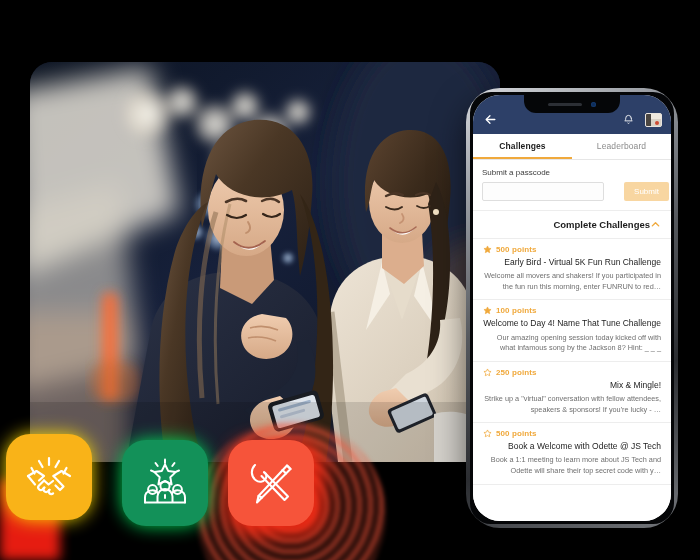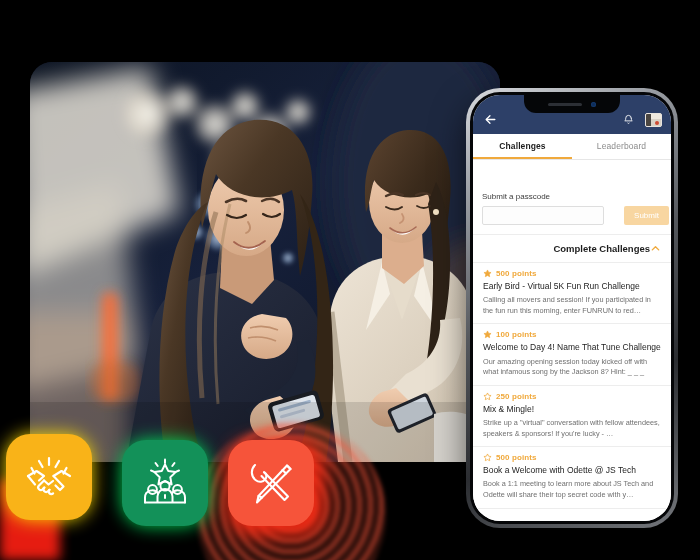--- a/index.html
+++ b/index.html
@@ -41,21 +41,21 @@
     height: 440px;
     border-radius: 34px;
     background: linear-gradient(150deg, #d8dade 0%, #9ea2a8 18%, #55585d 45%, #2b2d31 70%, #75787d 100%);
     padding: 4px;
     box-shadow: 0 14px 34px rgba(0,0,0,0.55);
   }
   .phone-inner {
     position: relative;
     width: 100%;
     height: 100%;
-    border-radius: 30px;
+    border-radius: 21px;
     background: #050608;
     padding: 3px;
     overflow: hidden;
   }
   .screen {
     position: relative;
     width: 100%;
     height: 100%;
     border-radius: 27px;
     background: #ffffff;
@@ -140,21 +140,20 @@
     color: #1d1d1d;
     font-weight: bold;
     border-bottom-color: #f0a93c;
   }
 
   
   .passcode-block {
     flex: 0 0 auto;
     padding: 8px 9px 9px 9px;
     background: #ffffff;
-    margin-top: 24px;
   }
   .passcode-label {
     font-size: 8px;
     color: #3c3c3c;
     margin-bottom: 5px;
   }
   .passcode-row { display: flex; align-items: stretch; gap: 20px; }
   .passcode-input {
     flex: 1 1 auto;
     height: 19px;
@@ -196,20 +195,21 @@
     font-weight: bold;
     color: #1d1d1d;
   }
   .chevron { color: #f0a93c; display: flex; }
 
   
   .challenge-list {
     flex: 1 1 auto;
     overflow: hidden;
     background: #ffffff;
+    text-align: right;
   }
   .challenge {
     padding: 6px 10px 7px 10px;
     border-bottom: 1px solid #ededed;
   }
   .pts-row {
     display: flex;
     align-items: center;
     gap: 4px;
     margin-bottom: 3px;
@@ -607,21 +607,21 @@
           <div class="challenge">
             <div class="pts-row">
               <span class="pts-star">
                 <svg width="9" height="9" viewBox="0 0 24 24" fill="currentColor" stroke="currentColor" stroke-width="1.6" stroke-linejoin="round">
                   <path d="M12 2.5l2.9 6 6.6.9-4.8 4.6 1.2 6.6L12 17.5 6.1 20.6l1.2-6.6L2.5 9.4l6.6-.9z"></path>
                 </svg>
               </span>
               <span class="pts-text">500 points</span>
             </div>
             <div class="ch-title">Early Bird - Virtual 5K Fun Run Challenge</div>
-            <div class="ch-desc">Calling all movers and session! If you participated in the fun run this morning, enter FUNRUN to red…</div>
+            <div class="ch-desc">Welcome all movers and shakers! If you participated in the fun run this morning, enter FUNRUN to red…</div>
           </div>
 
           <div class="challenge">
             <div class="pts-row">
               <span class="pts-star">
                 <svg width="9" height="9" viewBox="0 0 24 24" fill="currentColor" stroke="currentColor" stroke-width="1.6" stroke-linejoin="round">
                   <path d="M12 2.5l2.9 6 6.6.9-4.8 4.6 1.2 6.6L12 17.5 6.1 20.6l1.2-6.6L2.5 9.4l6.6-.9z"></path>
                 </svg>
               </span>
               <span class="pts-text">100 points</span>

